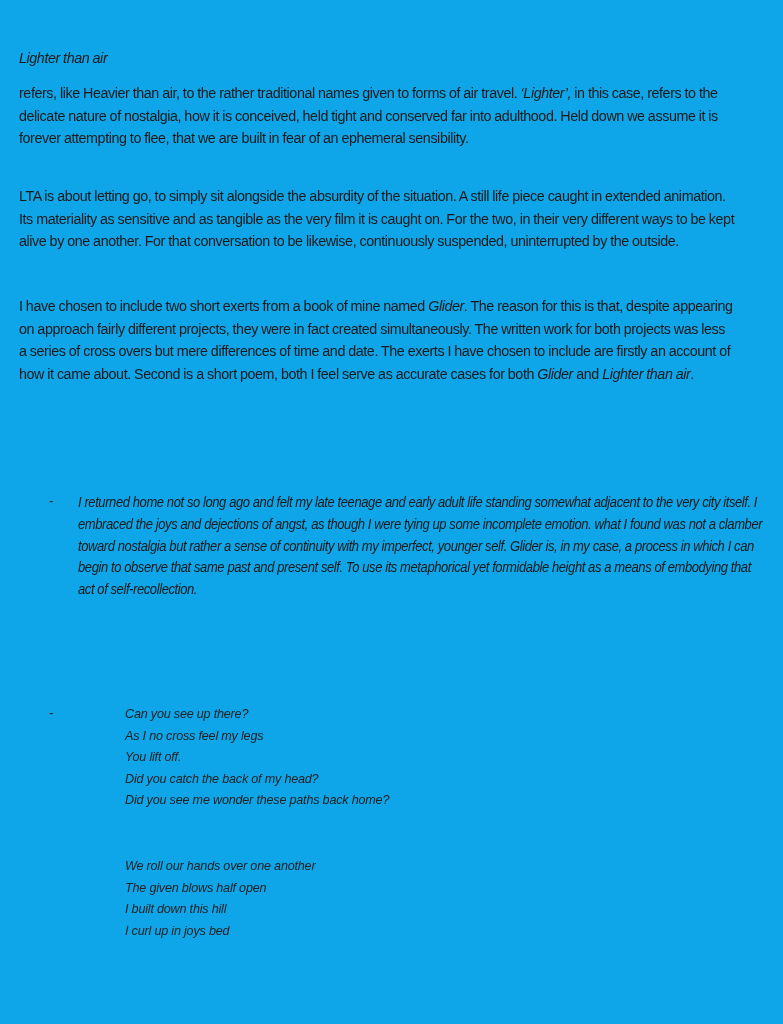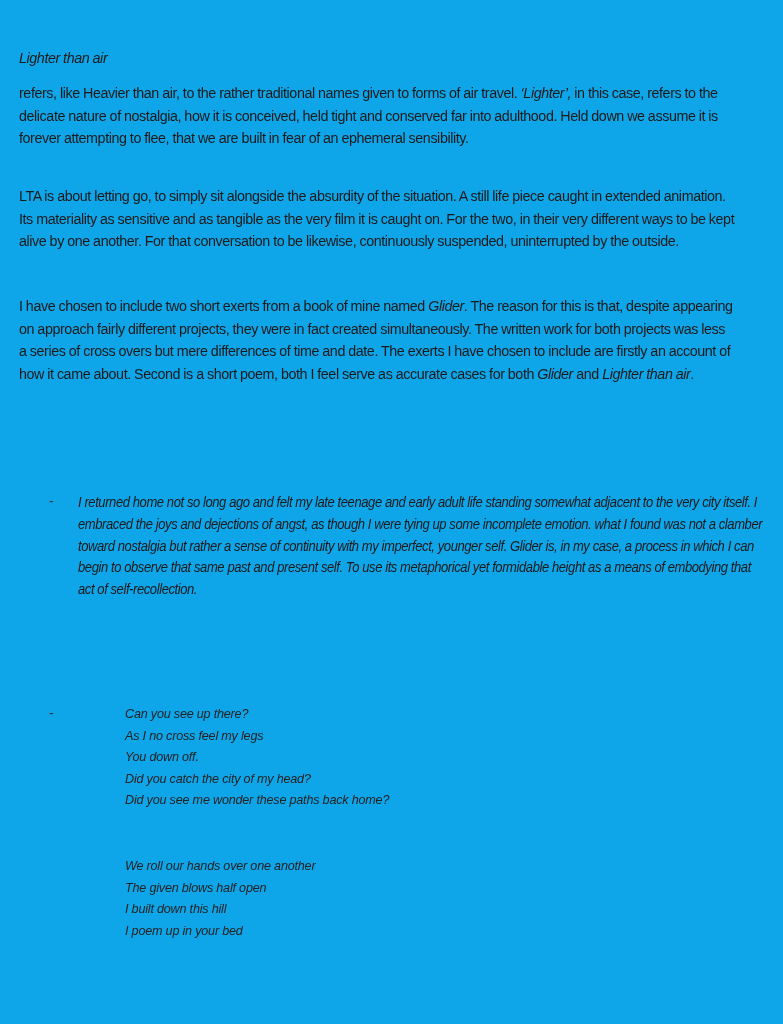--- a/index.html
+++ b/index.html
@@ -31,23 +31,23 @@
 
   <p class="p p3"><span>I have chosen to include two short exerts from a book of mine named </span><em>Glider</em><span>. The reason for this is that, despite appearing on approach fairly different projects, they were in fact created simultaneously. The written work for both projects was less a series of cross overs but mere differences of time and date. The exerts I have chosen to include are firstly an account of how it came about. Second is a short poem, both I feel serve as accurate cases for both </span><em>Glider</em><span> and </span><em>Lighter than air</em><span>.</span></p>
 
   <span class="bullet" style="left:49px; top:493px;">-</span>
   <p class="quote q1">I returned home not so long ago and felt my late teenage and early adult life standing somewhat adjacent to the very city itself. I embraced the joys and dejections of angst, as though I were tying up some incomplete emotion. what I found was not a clamber toward nostalgia but rather a sense of continuity with my imperfect, younger self. Glider is, in my case, a process in which I can begin to observe that same past and present self. To use its metaphorical yet formidable height as a means of embodying that act of self-recollection.</p>
 
   <span class="bullet" style="left:49px; top:705px;">-</span>
   <div class="poem poem1">
     <div>Can you see up there?</div>
     <div>As I no cross feel my legs</div>
-    <div>You down off.</div>
-    <div>Did you catch the city of my head?</div>
+    <div>You lift off.</div>
+    <div>Did you catch the back of my head?</div>
     <div>Did you see me wonder these paths back home?</div>
   </div>
   <div class="poem poem2">
     <div>We roll our hands over one another</div>
     <div>The given blows half open</div>
     <div>I built down this hill</div>
-    <div>I poem up in your bed</div>
+    <div>I curl up in joys bed</div>
   </div>
 </div>
 
 </body></html>

